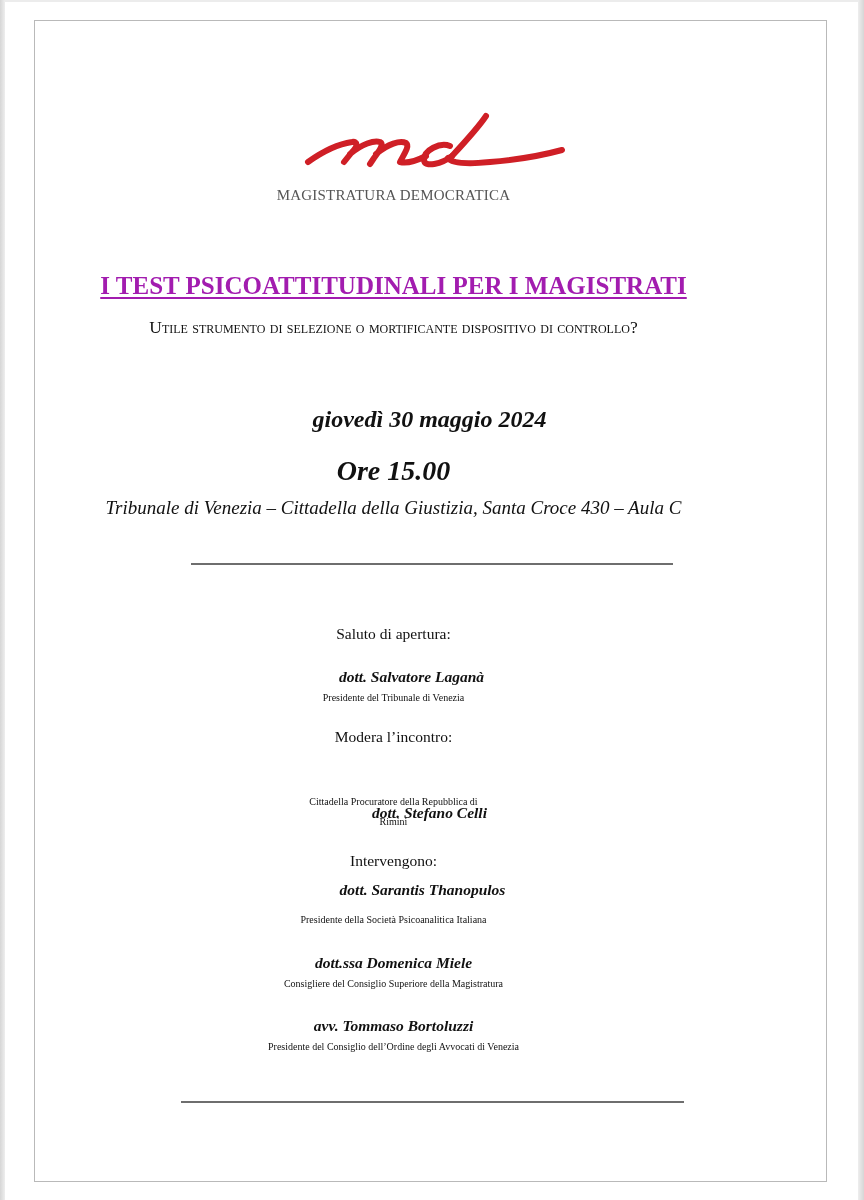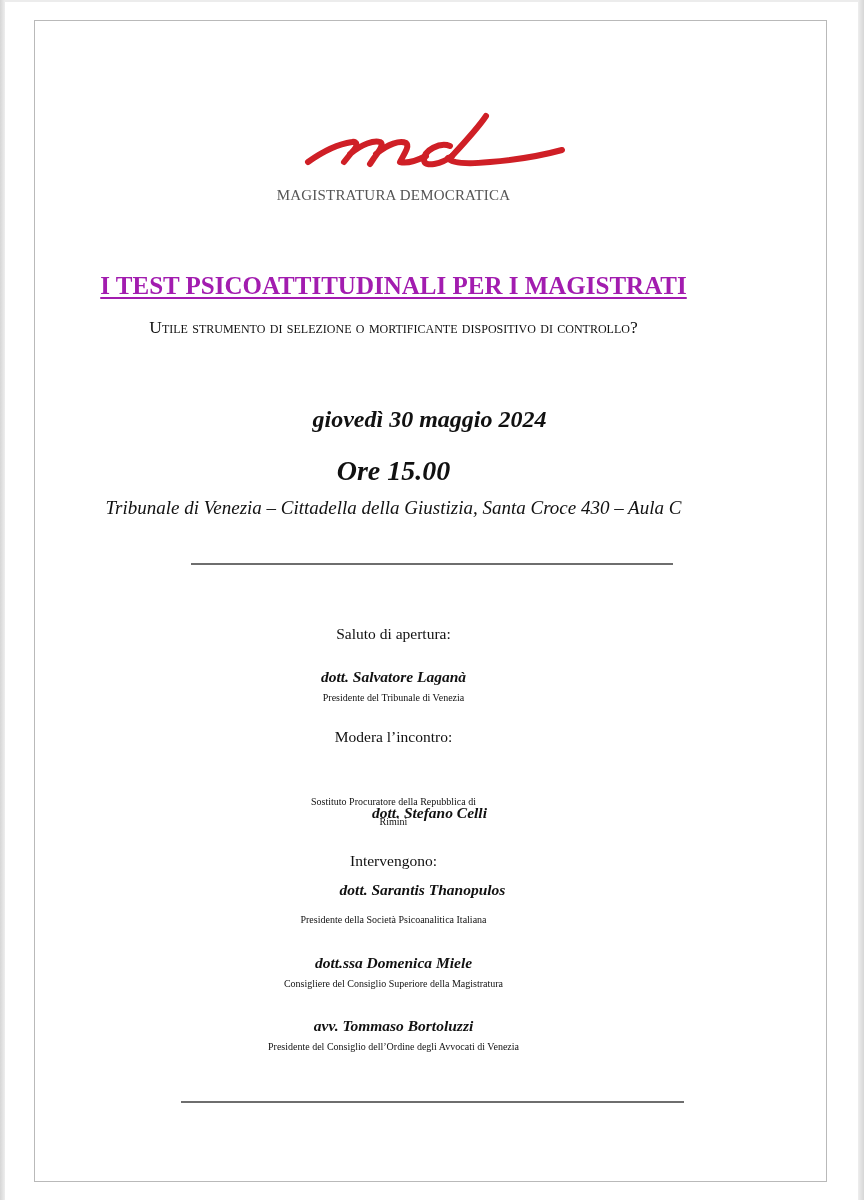--- a/index.html
+++ b/index.html
@@ -121,26 +121,26 @@
 <div class="abs title">I TEST PSICOATTITUDINALI PER I MAGISTRATI</div>
 <div class="abs subtitle">Utile strumento di selezione o mortificante dispositivo di controllo?</div>
 
 <div class="abs date">giovedì 30 maggio 2024</div>
 <div class="abs time">Ore 15.00</div>
 <div class="abs venue">Tribunale di Venezia – Cittadella della Giustizia, Santa Croce 430 – Aula C</div>
 
 <div class="rule rule-1"></div>
 
 <div class="abs prog-label" style="top:625px;">Saluto di apertura:</div>
-<div class="abs prog-name" style="top:668px;">dott. Salvatore Laganà</div>
+<div class="abs prog-name" style="top:668px;padding-left:18px;">dott. Salvatore Laganà</div>
 <div class="abs prog-role" style="top:688px;">Presidente del Tribunale di Venezia</div>
 
 <div class="abs prog-label" style="top:728px;">Modera l’incontro:</div>
 <div class="abs prog-name" style="top:804px;margin-left:36px;">dott. Stefano Celli</div>
-<div class="abs prog-role" style="top:792px;">Sostituto Procuratore della Repubblica di</div>
+<div class="abs prog-role" style="top:792px;">Cittadella Procuratore della Repubblica di</div>
 <div class="abs prog-role" style="top:812px;">Rimini</div>
 
 <div class="abs prog-label" style="top:852px;">Intervengono:</div>
 
 <div class="abs prog-name" style="top:881px;margin-left:29px;">dott. Sarantis Thanopulos</div>
 <div class="abs prog-role" style="top:910px;">Presidente della Società Psicoanalitica Italiana</div>
 
 <div class="abs prog-name" style="top:954px;">dott.ssa Domenica Miele</div>
 <div class="abs prog-role" style="top:974px;">Consigliere del Consiglio Superiore della Magistratura</div>
 

